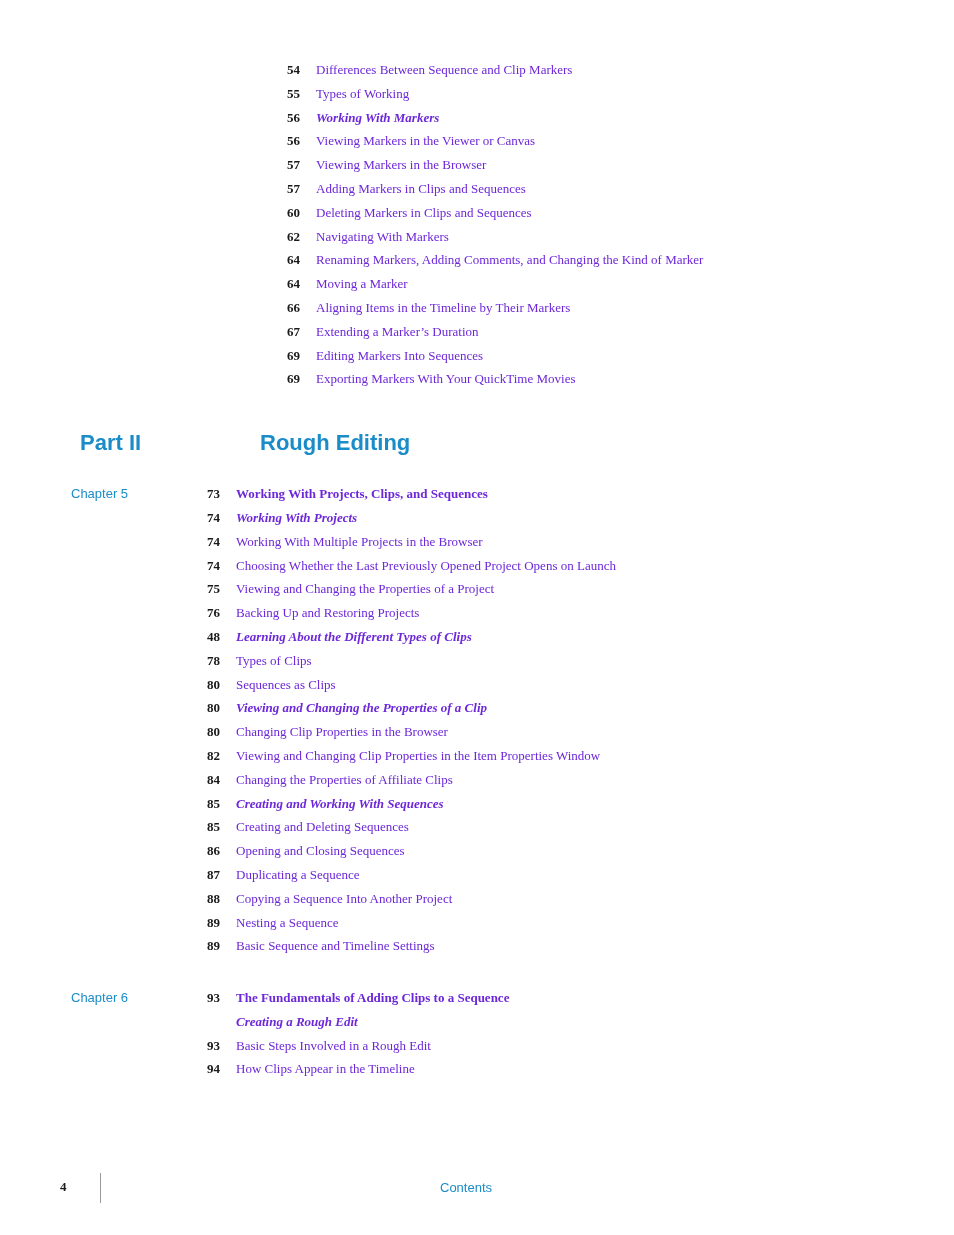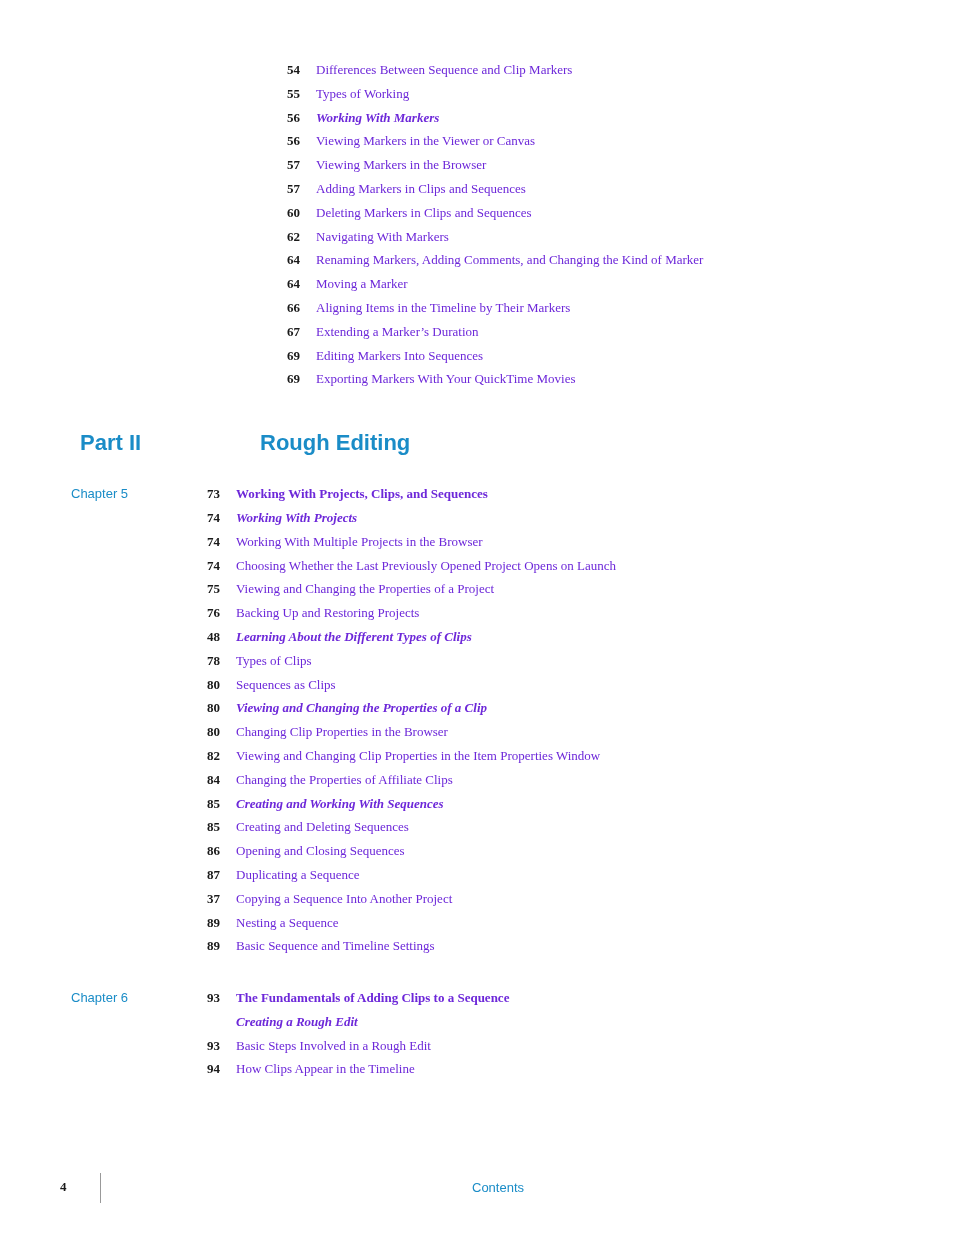--- a/index.html
+++ b/index.html
@@ -127,21 +127,20 @@
       border-left: 1px solid #999;
       height: 30px;
     }
 
     .footer-title {
       color: #1a8cc7;
       font-family: Arial, Helvetica, sans-serif;
       font-size: 13px;
       position: absolute;
       left: 440px;
-      margin-left: 32px;
     }
   </style>
 </head>
 <body>
 
 <div class="page">
 
   <div class="continuation-list">
 
   <div class="toc-entry">
@@ -276,21 +275,21 @@
           </div>
           <div class="toc-entry">
             <span class="page-num">86</span>
             <span class="entry-text">Opening and Closing Sequences</span>
           </div>
           <div class="toc-entry">
             <span class="page-num">87</span>
             <span class="entry-text">Duplicating a Sequence</span>
           </div>
           <div class="toc-entry">
-            <span class="page-num">37</span>
+            <span class="page-num">88</span>
             <span class="entry-text">Copying a Sequence Into Another Project</span>
           </div>
           <div class="toc-entry">
             <span class="page-num">89</span>
             <span class="entry-text">Nesting a Sequence</span>
           </div>
           <div class="toc-entry">
             <span class="page-num">89</span>
             <span class="entry-text">Basic Sequence and Timeline Settings</span>
           </div>

